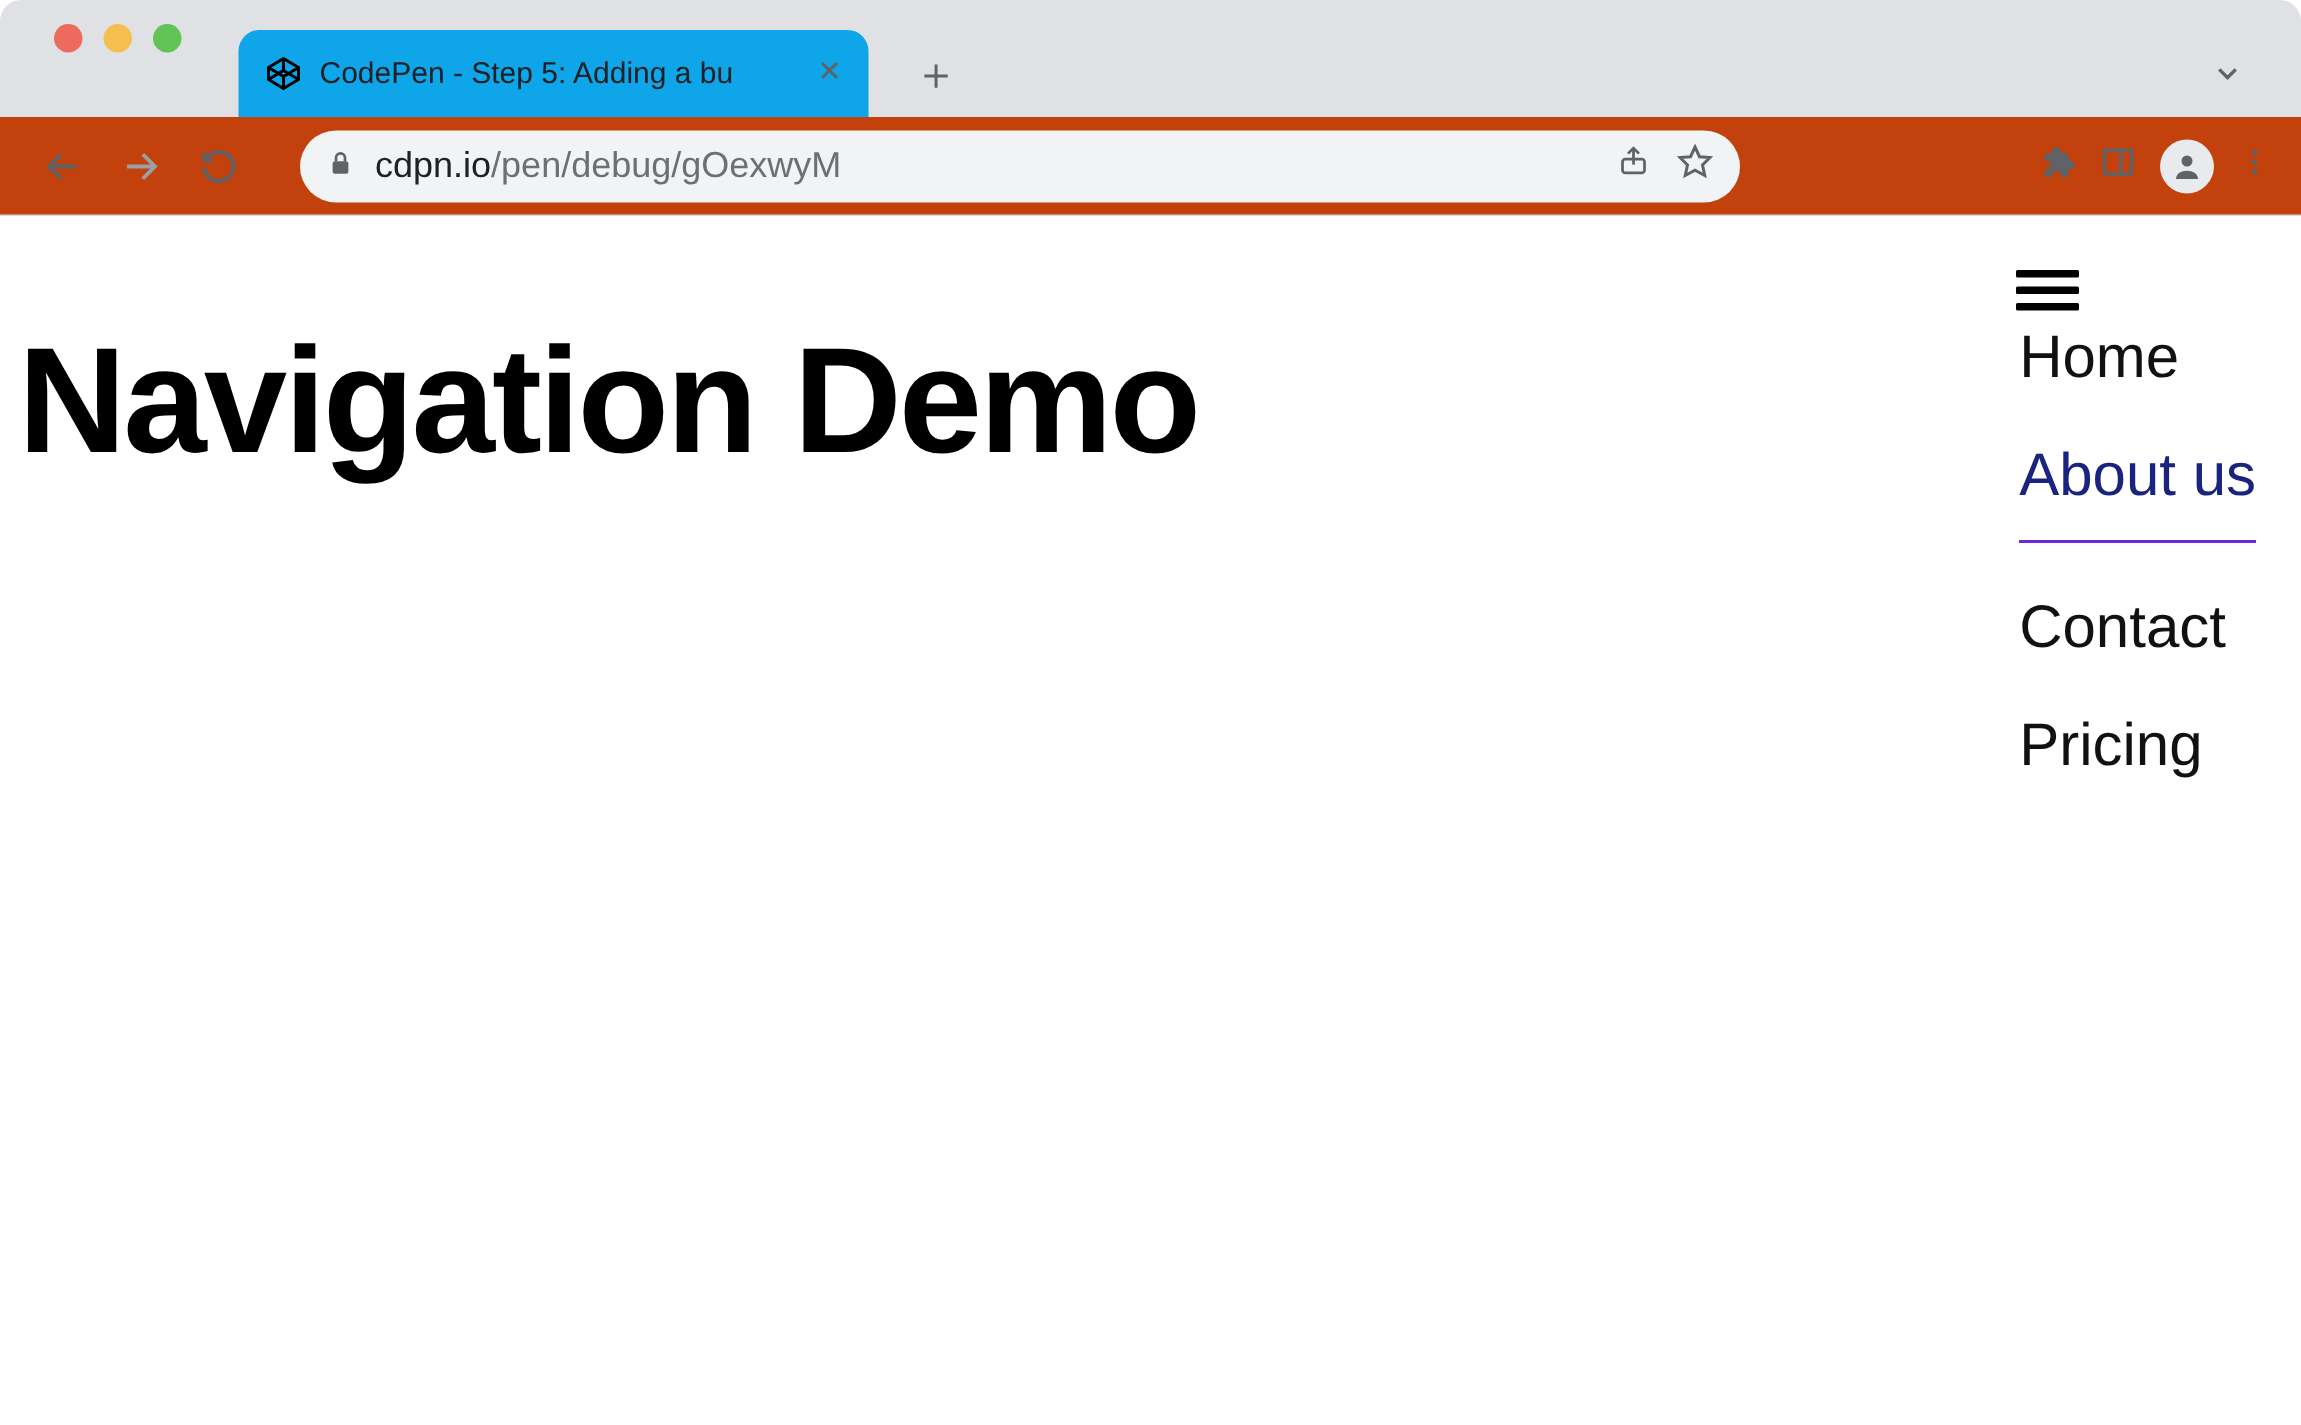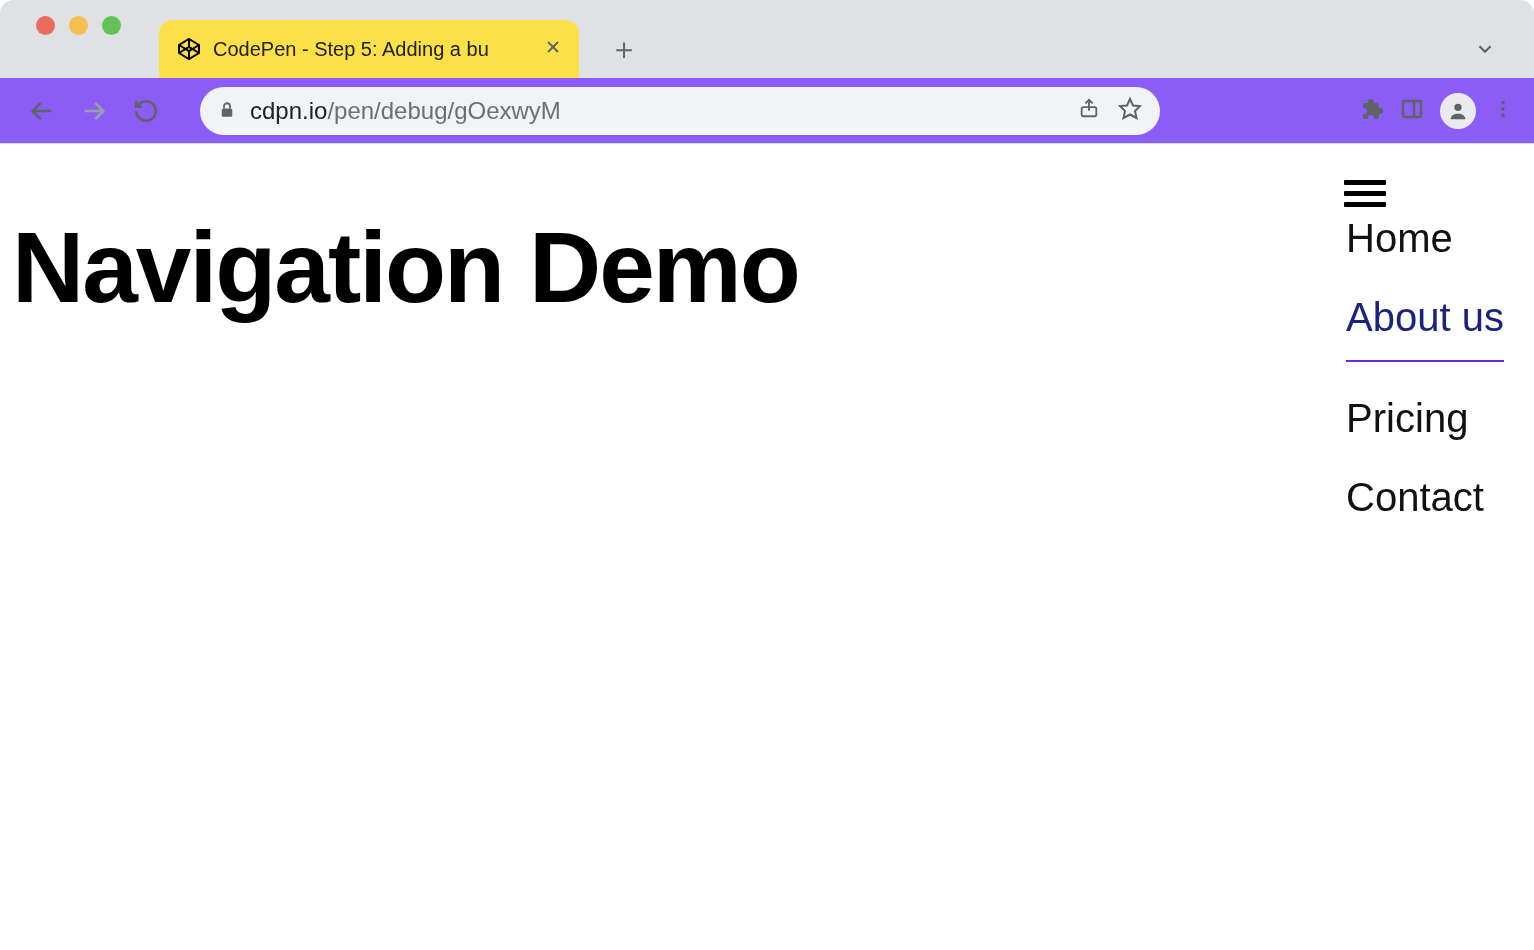--- a/index.html
+++ b/index.html
@@ -8,32 +8,32 @@
       width:1534px; height:950px; background:#fff; overflow:hidden;
     }
     
     .browser-chrome{background:#dfe1e4;border-radius:14px 14px 0 0;}
     .titlebar-row{display:flex;align-items:flex-end;height:78px;padding:0 14px;}
     .traffic-lights{display:flex;gap:14px;align-items:center;height:100%;padding-bottom:28px;padding-left:22px;}
     .light{width:19px;height:19px;border-radius:50%;}
     .red{background:#ed6a5e;} .yellow{background:#f5bf4f;} .green{background:#61c454;}
     .tabs{display:flex;align-items:flex-end;margin-left:38px;height:100%;}
     .tab{
-      background:#fde047;display:flex;align-items:center;gap:12px;
+      background:#0ea5e9;display:flex;align-items:center;gap:12px;
       height:58px;padding:0 18px;border-radius:14px 14px 0 0;min-width:420px;position:relative;
     }
     .tab-title{font-size:20px;color:#202124;white-space:nowrap;overflow:hidden;text-overflow:ellipsis;flex:1;}
     .tab-close{color:#5f6368;font-size:18px;}
     .codepen-icon svg{display:block;}
     .new-tab{margin-left:30px;height:58px;display:flex;align-items:center;}
     .plus{font-size:30px;color:#5f6368;font-weight:300;}
     .tab-dropdown{margin-left:auto;padding-right:24px;height:58px;display:flex;align-items:center;}
 
     .toolbar-row{
-      background:#8b5cf6;display:flex;align-items:center;height:66px;padding:0 20px;gap:8px;
+      background:#c2410c;display:flex;align-items:center;height:66px;padding:0 20px;gap:8px;
       border-bottom:1px solid #d9dbde;
     }
     .nav-icon{width:44px;height:44px;display:flex;align-items:center;justify-content:center;color:#5f6368;border-radius:50%;}
     .nav-icon svg{display:block;}
     .omnibox{
       flex:1;max-width:960px;background:#f1f3f4;border-radius:28px;height:48px;
       display:flex;align-items:center;padding:0 18px;gap:14px;color:#202124;font-size:24px;
       margin-left:24px;
     }
     .lock{color:#5f6368;}
@@ -184,19 +184,19 @@
   </div>
 
   <ul class="navlist">
     <li>
       <a href="#">Home</a>
     </li>
     <li class="active">
       <a href="#">About us</a>
     </li>
     <li>
+      <a href="#">Contact</a>
+    </li>
+    <li>
       <a href="#">Pricing</a>
-    </li>
-    <li>
-      <a href="#">Contact</a>
     </li>
   </ul>
 </div>
 
 </body></html>

